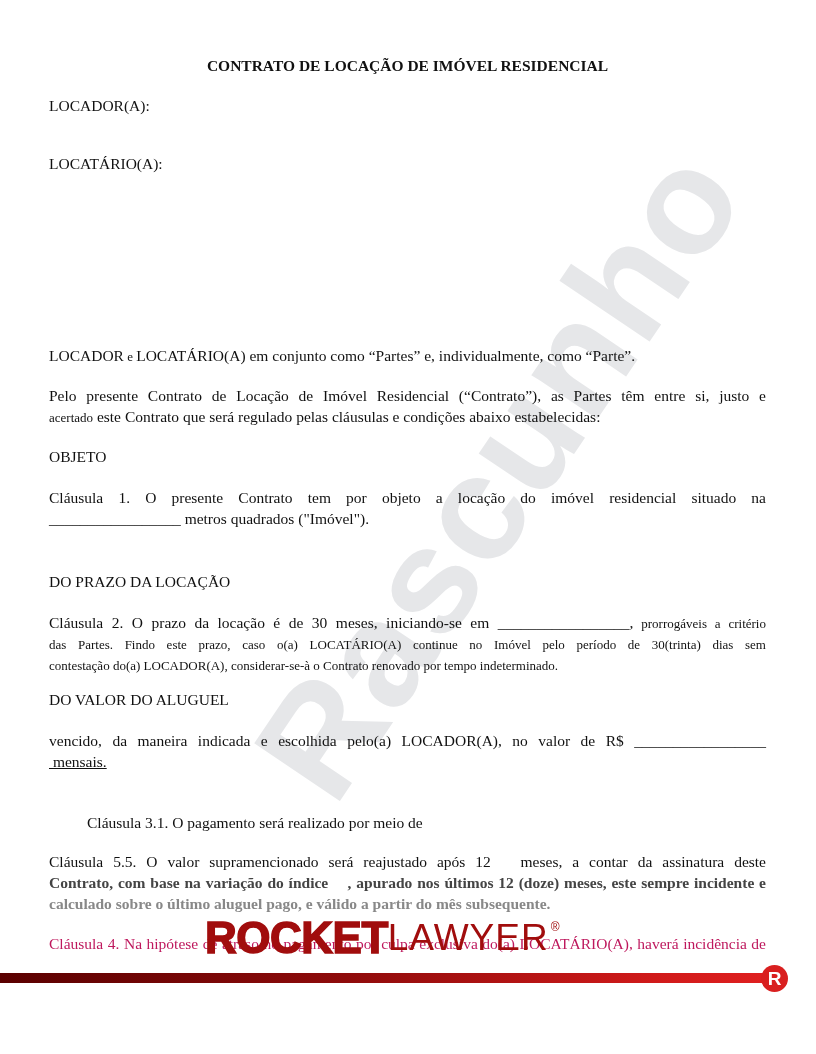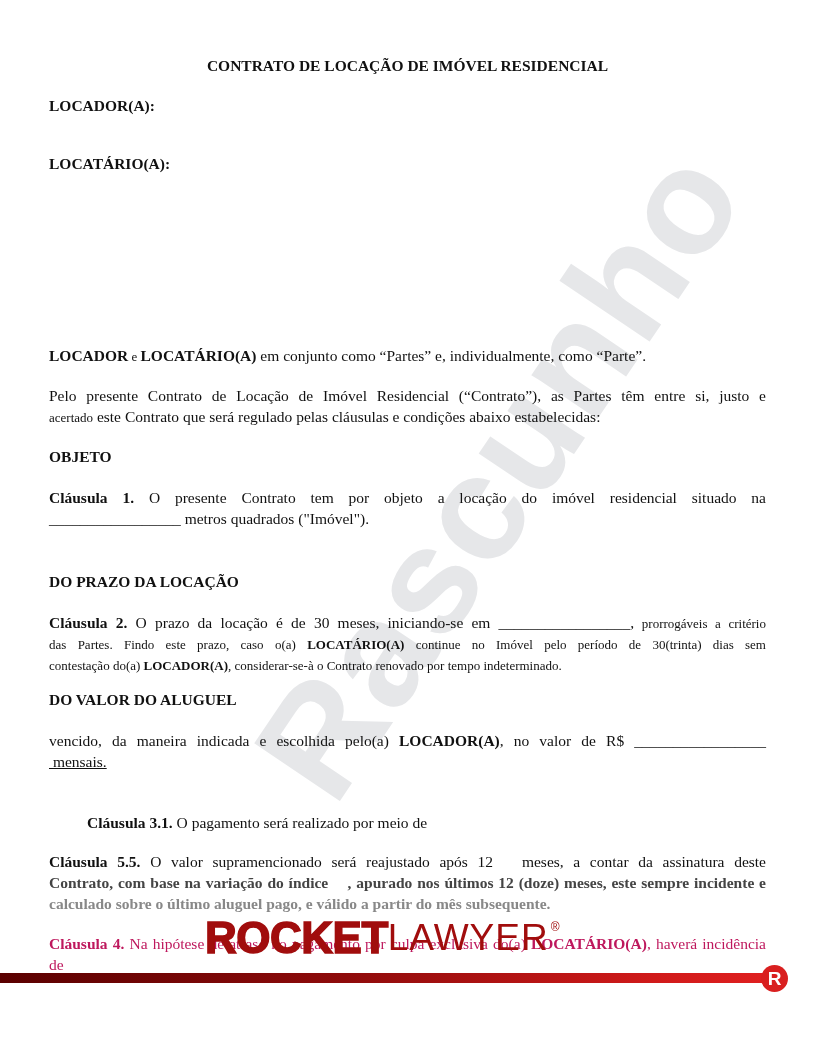--- a/index.html
+++ b/index.html
@@ -6,24 +6,24 @@
   body { width: 816px; height: 1054px; position: relative; overflow: hidden;
          font-family: "Liberation Serif", "DejaVu Serif", serif; color: #111; }
   .page { position: absolute; left: 0; top: 0; width: 816px; height: 1054px; }
   .watermark { position: absolute; left: 150px; top: 440px; transform-origin: center;
                transform: rotate(-56deg); font-family: "Liberation Sans", "DejaVu Sans", sans-serif;
                font-weight: bold; font-size: 150px; color: #e6e7e9; letter-spacing: 2px;
                white-space: nowrap; z-index: 0; line-height: 1; width: 640px; text-align: center; }
   .content { position: absolute; left: 49px; top: 0; width: 717px; z-index: 1; font-size: 15.5px; line-height: 21px; }
   .abs { position: absolute; left: 0; width: 717px; }
   .title { text-align: center; font-weight: bold; font-size: 15.5px; }
-  .h { font-weight: bold; }
+  .h { font-weight: normal; }
   .j-last { text-align: justify; text-align-last: justify; }
   .sm { font-size: 13px; }
-  b { font-weight: bold; }
+  b { font-weight: normal; }
   .fade1 { color: #444; font-weight: bold; }
   .fade2 { color: #888; font-weight: bold; }
   .fade3 { color: #be185d; }
   .logo { position: absolute; left: 205px; top: 918px; z-index: 3; height: 40px; display: flex; align-items: flex-start;
           font-family: "Liberation Sans", "DejaVu Sans", sans-serif; color: #a10d0d; }
   .logo .rocket { font-weight: bold; font-size: 44px; line-height: 40px; letter-spacing: -0.5px; -webkit-text-stroke: 1.5px #a10d0d; }
   .logo .lawyer { font-weight: normal; font-size: 37px; line-height: 40px; letter-spacing: 1px; font-stretch: condensed; }
   .logo .reg { font-size: 12px; line-height: 14px; margin-left: 2px; margin-top: 2px; }
   .bar { position: absolute; left: 0; top: 973px; width: 770px; height: 10px; z-index: 2;
          background: linear-gradient(to right, #5a0000 0%, #8f0b0b 45%, #d01a1a 85%, #e02020 100%); }

